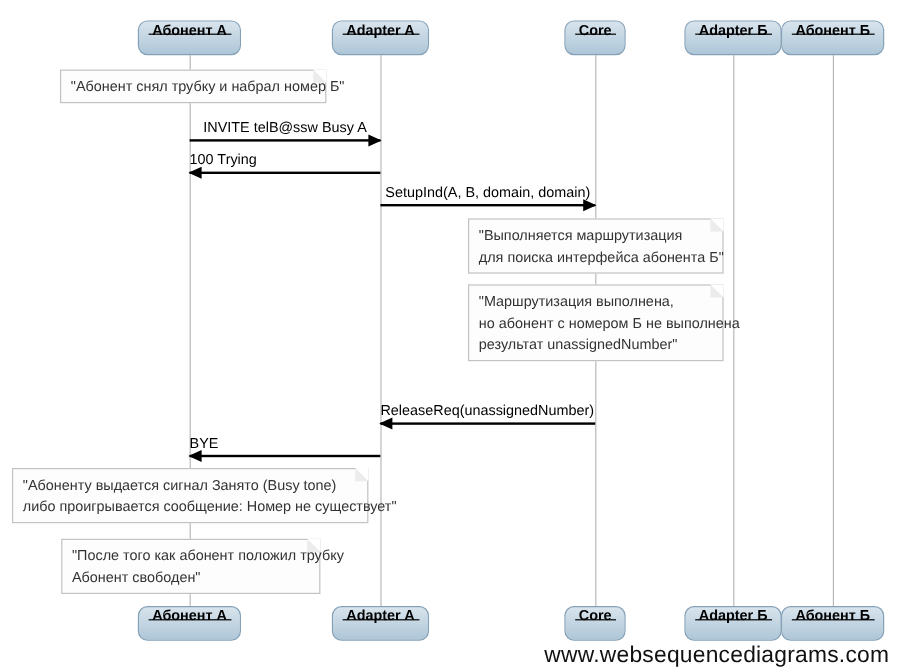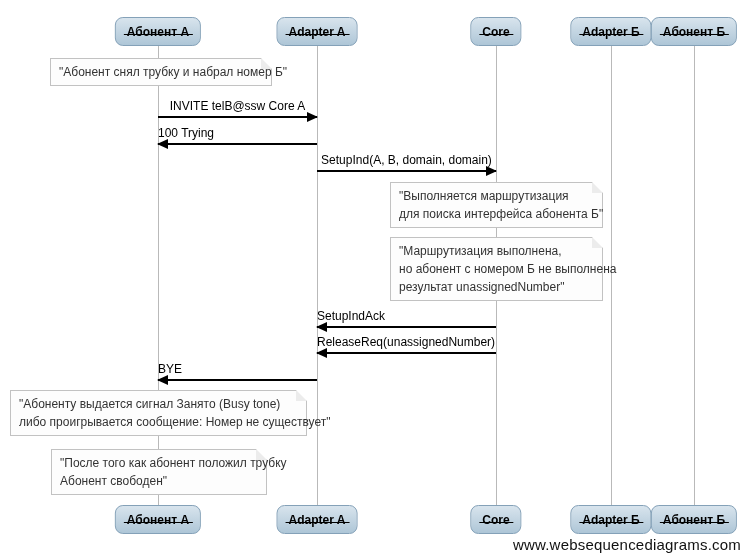--- a/index.html
+++ b/index.html
@@ -7,21 +7,21 @@
     position:relative; width:748px; height:559px;
     font-family:"Liberation Sans", sans-serif;
     background:#fff; overflow:hidden;
   }
   .lifeline {
     position:absolute; top:46px; height:459px; width:1px;
     background:#b9b9b9;
   }
   .actor {
     position:absolute; height:29px; transform:translateX(-50%);
-    display:flex; align-items:center; justify-content:center;
+    display:flex; align-items:flex-start; justify-content:center;
     padding:0 11px; box-sizing:border-box;
     background:linear-gradient(#d8e4ed, #aec6d7);
     border:1px solid #84a1b8; border-radius:8px;
     font-size:12px; font-weight:bold; color:#000; white-space:nowrap;
     z-index:3;
   }
   .actor .lbl { position:relative; display:inline-block; }
   .actor .lbl::after {
     content:""; position:absolute; left:-3px; right:-4px; top:68%;
     border-top:1.6px solid #000;
@@ -53,21 +53,21 @@
     content:""; position:absolute; top:0; right:0; width:0; height:0;
     border-top:11px solid #fff; border-left:11px solid transparent;
   }
   .note .fold::after {    
     content:""; position:absolute; top:0; right:0; width:0; height:0;
     border-bottom:11px solid #ececec; border-right:11px solid transparent;
     box-shadow:none;
   }
   .watermark {
     position:absolute; right:7px; top:536px;
-    font-size:15px; color:#111; letter-spacing:0.2px; z-index:5;
+    font-size:19px; color:#111; letter-spacing:0.2px; z-index:5;
   }
 </style>
 </head>
 <body>
 
 <div id="canvas">
 
   <div class="lifeline" style="left:158px"></div>
   <div class="lifeline" style="left:317px"></div>
   <div class="lifeline" style="left:496px"></div>
@@ -89,21 +89,21 @@
   <div class="actor" style="left:694px; top:17px">
       <span class="lbl">Абонент Б</span>
     </div>
 
   <div class="note" style="left:50px; top:58px; width:222px">
     <span class="fold"></span>
     <div>"Абонент снял трубку и набрал номер Б"</div>
   </div>
 
   <div class="msg center" style="left:158px; top:98px; width:159px">
-    <div class="msg-label">INVITE telB@ssw Core A</div>
+    <div class="msg-label">INVITE telB@ssw Busy A</div>
     <div class="msg-line dir-right"></div>
   </div>
 
   <div class="msg rtl" style="left:158px; top:125px; width:159px">
     <div class="msg-label">100 Trying</div>
     <div class="msg-line dir-left"></div>
   </div>
 
   <div class="msg center" style="left:317px; top:152px; width:179px">
     <div class="msg-label">SetupInd(A, B, domain, domain)</div>
@@ -116,24 +116,20 @@
     <div>для поиска интерфейса абонента Б"</div>
   </div>
 
   <div class="note" style="left:390px; top:237px; width:213px">
     <span class="fold"></span>
     <div>"Маршрутизация выполнена,</div>
     <div>но абонент с номером Б не выполнена</div>
     <div>результат unassignedNumber"</div>
   </div>
 
-  <div class="msg rtl" style="left:317px; top:308px; width:179px">
-    <div class="msg-label">SetupIndAck</div>
-    <div class="msg-line dir-left"></div>
-  </div>
 
   <div class="msg rtl" style="left:158px; top:361px; width:159px">
     <div class="msg-label">BYE</div>
     <div class="msg-line dir-left"></div>
   </div>
 
   <div class="msg rtl" style="left:317px; top:334px; width:179px">
     <div class="msg-label">ReleaseReq(unassignedNumber)</div>
     <div class="msg-line dir-left"></div>
   </div>

